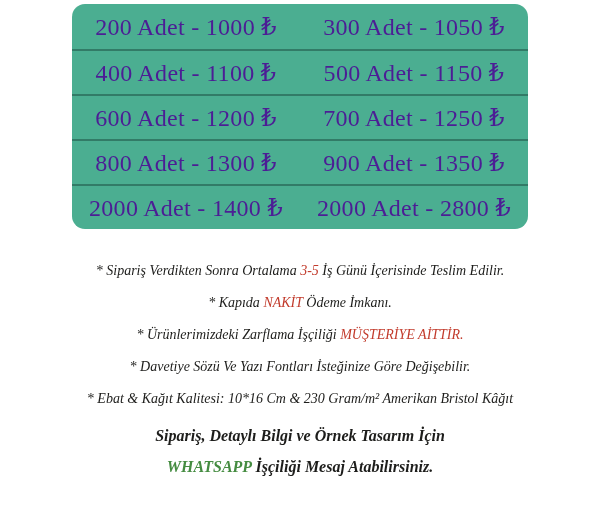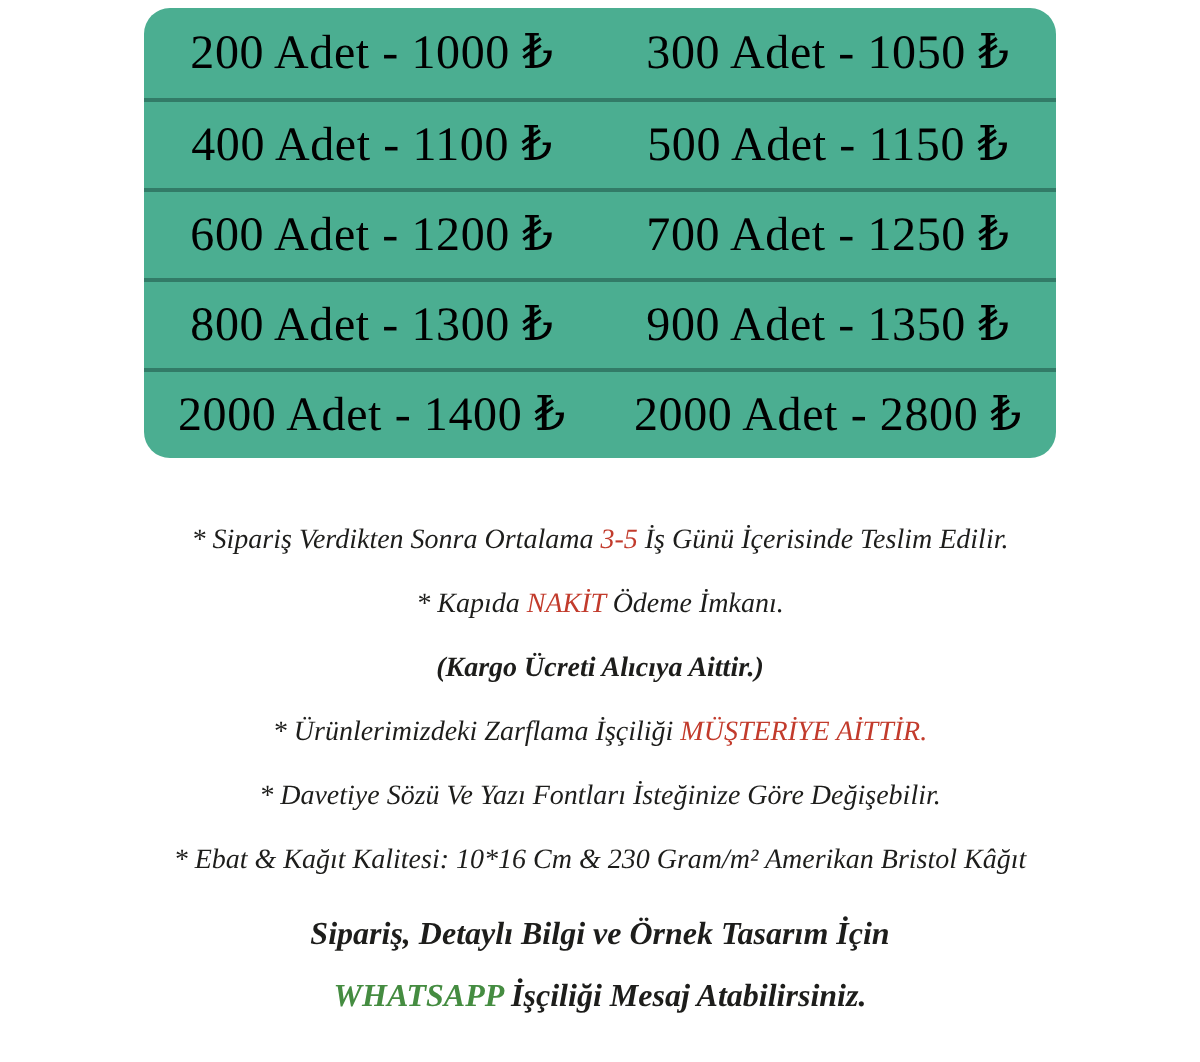--- a/index.html
+++ b/index.html
@@ -35,21 +35,21 @@
     align-items: stretch;
   }
   .price-row + .price-row {
     border-top: 2px solid rgba(10, 40, 34, 0.38);
   }
   .price-cell {
     flex: 1 1 50%;
     display: flex;
     align-items: center;
     justify-content: center;
-    color: #000000;
+    color: #4c1d95;
     font-size: 24px;
     letter-spacing: 0.3px;
     font-family: "Liberation Serif", "DejaVu Serif", "DejaVu Sans", serif;
     white-space: nowrap;
   }
 
   
   .notes {
     margin-top: 31px;
     text-align: center;
@@ -111,21 +111,20 @@
       <div class="price-cell">2000 Adet - 1400 ₺</div>
       <div class="price-cell">2000 Adet - 2800 ₺</div>
     </div>
   </div>
 
   <div class="notes">
     <p class="note"><span>* Sipariş Verdikten Sonra Ortalama </span><span class="hl-red">3-5</span><span> İş Günü İçerisinde Teslim Edilir.</span></p>
 
     <p class="note"><span>* Kapıda </span><span class="hl-red">NAKİT</span><span> Ödeme İmkanı.</span></p>
 
-    <p class="note semibold">(Kargo Ücreti Alıcıya Aittir.)</p>
 
     <p class="note"><span>* Ürünlerimizdeki Zarflama İşçiliği </span><span class="hl-red">MÜŞTERİYE AİTTİR.</span><span></span></p>
 
     <p class="note">* Davetiye Sözü Ve Yazı Fontları İsteğinize Göre Değişebilir.</p>
 
     <p class="note">* Ebat &amp; Kağıt Kalitesi: 10*16 Cm &amp; 230 Gram/m² Amerikan Bristol Kâğıt</p>
   </div>
 
   <div class="footer">
     <p class="footer-line">Sipariş, Detaylı Bilgi ve Örnek Tasarım İçin</p>

